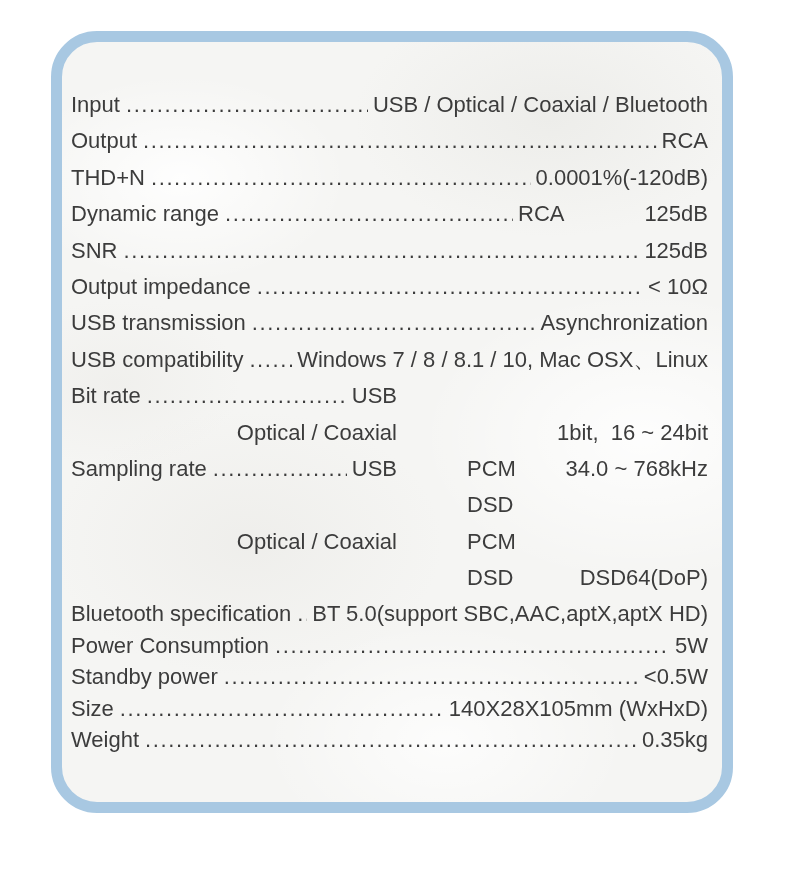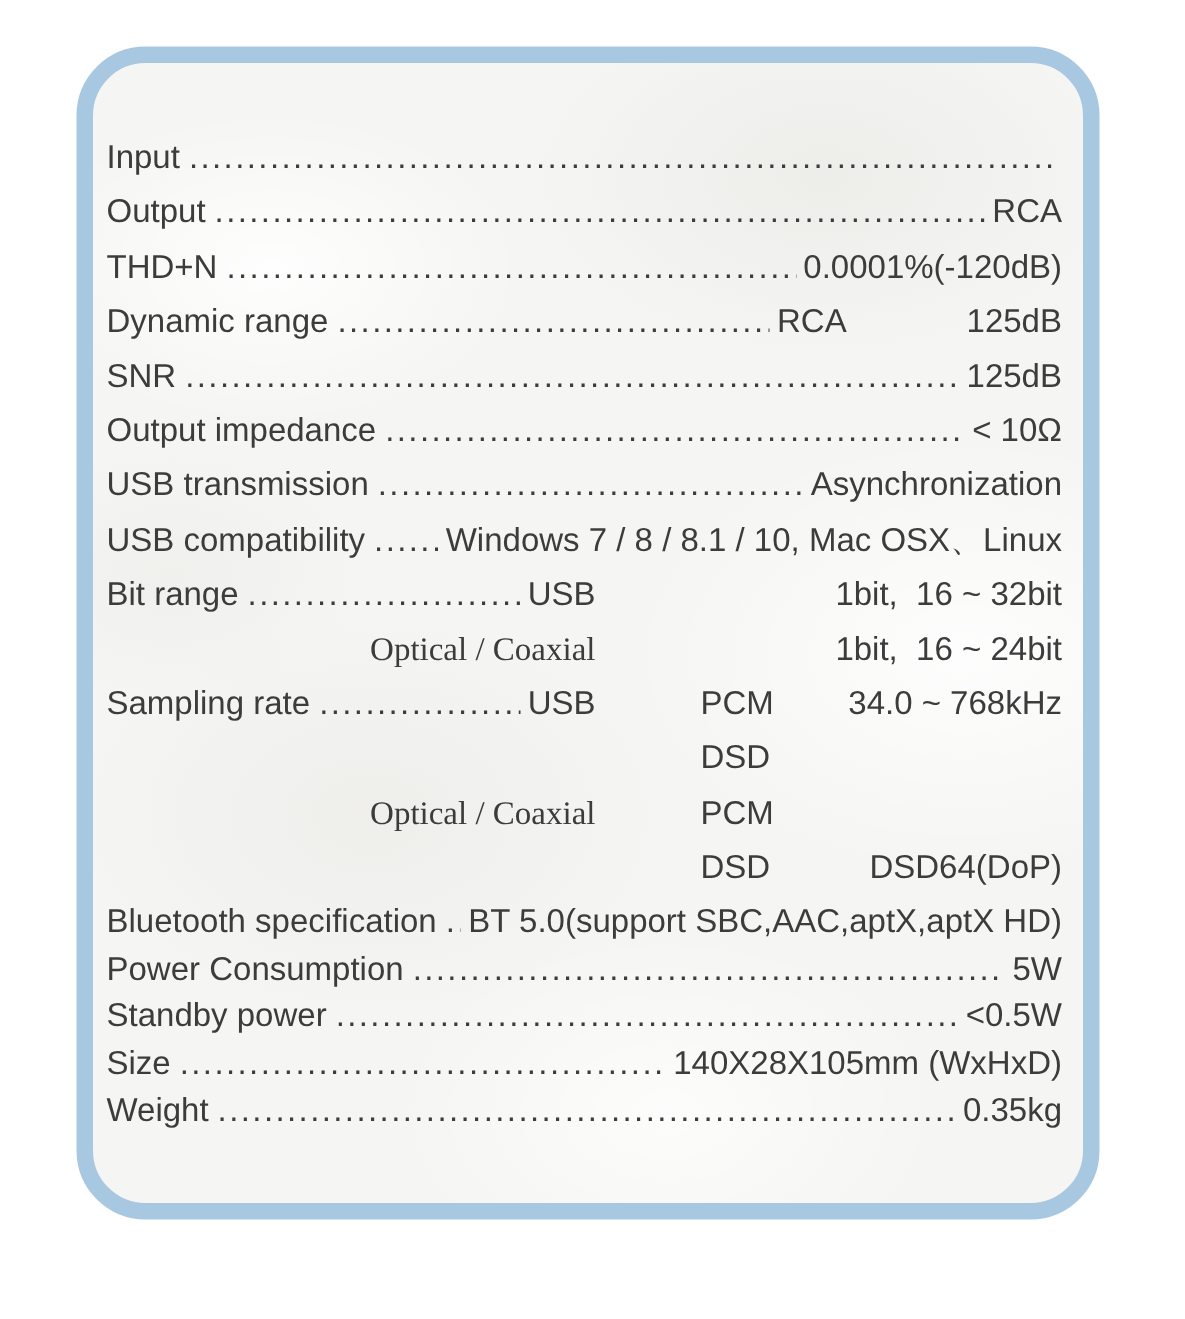--- a/index.html
+++ b/index.html
@@ -29,35 +29,36 @@
   .row{
     display:flex;align-items:flex-start;height:36.4px;
     font-size:22px;color:#3c3c3c;line-height:1;
   }
   .row.compact{height:31.4px;}
   .leader{
     flex:1 1 auto;overflow:hidden;white-space:nowrap;
     margin:0 5px 0 6px;letter-spacing:1.6px;min-width:0;
   }
   .cellA{display:flex;align-items:center;width:326px;flex:0 0 326px;}
-  .cellA.right{justify-content:flex-end;font-family:Liberation Serif, serif;}
+  .cellA.right{justify-content:flex-end;}
   .cellF{flex:0 0 52px;margin-left:70px;}
   .cellV{flex:1 1 auto;text-align:right;white-space:pre;}
   .pair{display:flex;justify-content:space-between;width:190px;flex:0 0 190px;}
   .val{white-space:pre;}
   .lbl{white-space:pre;}
 </style>
 </head>
 <body>
 
 <div class="card">
   <div class="content">
       <div class="row">
         <span class="lbl">Input</span>
         <span class="leader">........................................................................................................................................................................................</span>
+        <span class="val">USB / Optical / Coaxial / Bluetooth</span>
       </div>
       <div class="row">
         <span class="lbl">Output</span>
         <span class="leader">........................................................................................................................................................................................</span>
         <span class="val">RCA</span>
       </div>
       <div class="row">
         <span class="lbl">THD+N</span>
         <span class="leader">........................................................................................................................................................................................</span>
         <span class="val">0.0001%(-120dB)</span>
@@ -85,25 +86,24 @@
         <span class="leader">........................................................................................................................................................................................</span>
         <span class="val">Asynchronization</span>
       </div>
       <div class="row">
         <span class="lbl">USB compatibility</span>
         <span class="leader">........................................................................................................................................................................................</span>
         <span class="val">Windows 7 / 8 / 8.1 / 10, Mac OSX、Linux</span>
       </div>
       <div class="row">
         <div class="cellA">
-          <span class="lbl">Bit range</span>
+          <span class="lbl">Bit rate</span>
           <span class="leader">........................................................................................................................................................................................</span>
           <span class="val">USB</span>
         </div>
-        <span class="cellV val">1bit,  16 ~ 32bit</span>
       </div>
       <div class="row">
         <div class="cellA right">
           <span class="val">Optical / Coaxial</span>
         </div>
         <span class="cellV val">1bit,  16 ~ 24bit</span>
       </div>
       <div class="row">
         <div class="cellA">
           <span class="lbl">Sampling rate</span>

